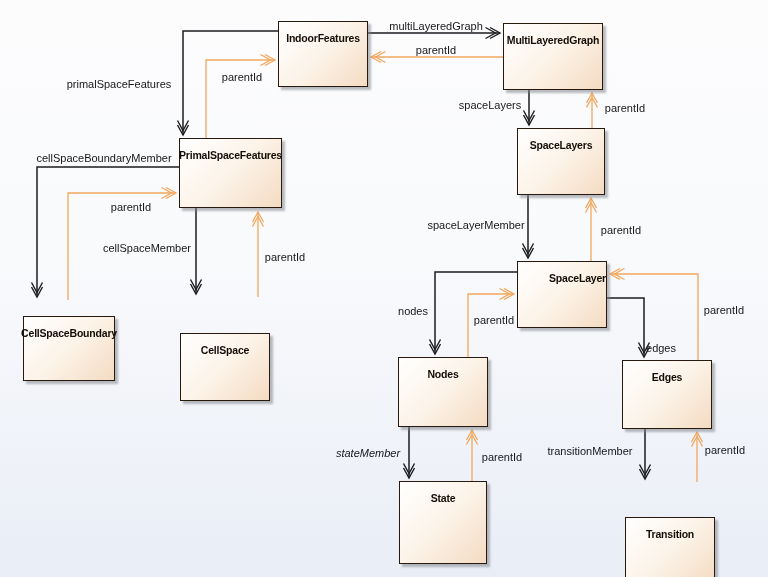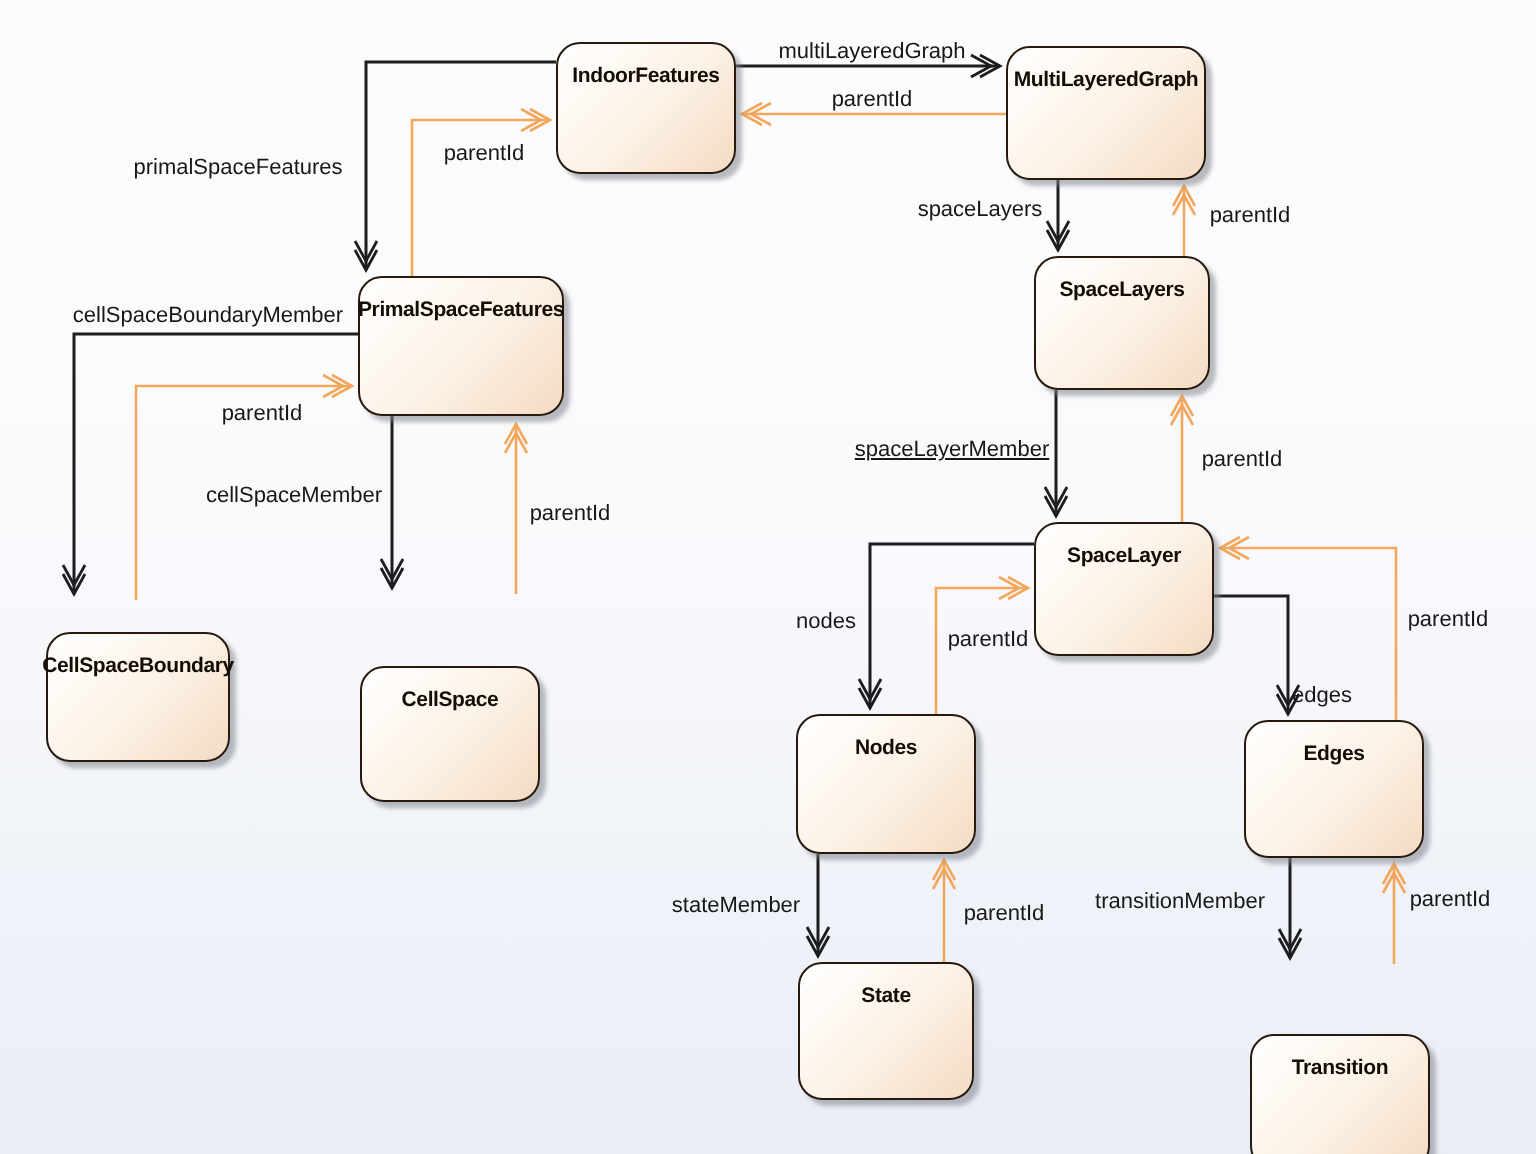--- a/index.html
+++ b/index.html
@@ -4,21 +4,21 @@
 <style>
   html,body{margin:0;padding:0;}
   #canvas{
     position:relative;width:768px;height:577px;overflow:hidden;
     background:linear-gradient(180deg,#fcfcfd 0%,#f9fafc 45%,#e9edf6 100%);
     font-family:"Liberation Sans",sans-serif;
   }
   #edge-layer{position:absolute;left:0;top:0;width:768px;height:577px;}
   .node{
     position:absolute;box-sizing:border-box;
-    border:1.5px solid #27190d;border-radius:12px;
+    border:1.5px solid #27190d;border-radius:0;
     background:linear-gradient(135deg,#ffffff 0%,#fcf3e8 50%,#f4dbc2 100%);
     box-shadow:3px 3px 2px rgba(128,131,139,0.55);
     display:flex;justify-content:center;align-items:flex-start;
     padding-top:10px;
   }
   .node-title{
     font-weight:bold;font-size:10.5px;color:#140d06;
     white-space:nowrap;letter-spacing:-0.2px;
   }
   .edge-label{
@@ -119,56 +119,56 @@
       </div>
       <div class="node" style="left: 503px; top: 23px; width: 100px; height: 67px;">
         <span class="node-title">MultiLayeredGraph</span>
       </div>
       <div class="node" style="left: 179px; top: 138px; width: 103px; height: 70px;">
         <span class="node-title">PrimalSpaceFeatures</span>
       </div>
       <div class="node" style="left: 517px; top: 128px; width: 88px; height: 67px;">
         <span class="node-title">SpaceLayers</span>
       </div>
-      <div class="node" style="left: 517px; top: 261px; width: 90px; height: 67px;">
+      <div class="node" style="left: 517px; top: 261px; width: 90px; height: 67px; justify-content: flex-end;">
         <span class="node-title">SpaceLayer</span>
       </div>
       <div class="node" style="left: 23px; top: 316px; width: 92px; height: 65px;">
         <span class="node-title">CellSpaceBoundary</span>
       </div>
       <div class="node" style="left: 180px; top: 297px; width: 90px; height: 68px; margin-top: 36px;">
         <span class="node-title">CellSpace</span>
       </div>
       <div class="node" style="left: 398px; top: 357px; width: 90px; height: 70px;">
         <span class="node-title">Nodes</span>
       </div>
       <div class="node" style="left: 622px; top: 360px; width: 90px; height: 69px;">
         <span class="node-title">Edges</span>
       </div>
-      <div class="node" style="left: 399px; top: 481px; width: 88px; height: 69px;">
+      <div class="node" style="left: 399px; top: 481px; width: 88px; height: 83px;">
         <span class="node-title">State</span>
       </div>
       <div class="node" style="left: 625px; top: 482px; width: 90px; height: 68px; margin-top: 35px;">
         <span class="node-title">Transition</span>
       </div>
     </div>
   <div id="label-layer">
       <div class="edge-label" style="left: 436px; top: 26px;">multiLayeredGraph</div>
       <div class="edge-label" style="left: 436px; top: 50px;">parentId</div>
       <div class="edge-label" style="left: 119px; top: 84px;">primalSpaceFeatures</div>
       <div class="edge-label" style="left: 242px; top: 77px;">parentId</div>
       <div class="edge-label" style="left: 490px; top: 105px;">spaceLayers</div>
       <div class="edge-label" style="left: 625px; top: 108px;">parentId</div>
-      <div class="edge-label" style="left: 476px; top: 225px; text-decoration: underline;">spaceLayerMember</div>
+      <div class="edge-label" style="left: 476px; top: 225px;">spaceLayerMember</div>
       <div class="edge-label" style="left: 621px; top: 230px;">parentId</div>
       <div class="edge-label" style="left: 413px; top: 311px;">nodes</div>
       <div class="edge-label" style="left: 494px; top: 320px;">parentId</div>
       <div class="edge-label" style="left: 661px; top: 348px;">edges</div>
       <div class="edge-label" style="left: 724px; top: 310px;">parentId</div>
-      <div class="edge-label" style="left: 368px; top: 453px;">stateMember</div>
+      <div class="edge-label" style="left: 368px; top: 453px; font-style: italic;">stateMember</div>
       <div class="edge-label" style="left: 502px; top: 457px;">parentId</div>
       <div class="edge-label" style="left: 590px; top: 451px;">transitionMember</div>
       <div class="edge-label" style="left: 725px; top: 450px;">parentId</div>
       <div class="edge-label" style="left: 104px; top: 158px;">cellSpaceBoundaryMember</div>
       <div class="edge-label" style="left: 131px; top: 207px;">parentId</div>
       <div class="edge-label" style="left: 147px; top: 248px;">cellSpaceMember</div>
       <div class="edge-label" style="left: 285px; top: 257px;">parentId</div>
     </div>
 </div>
 

